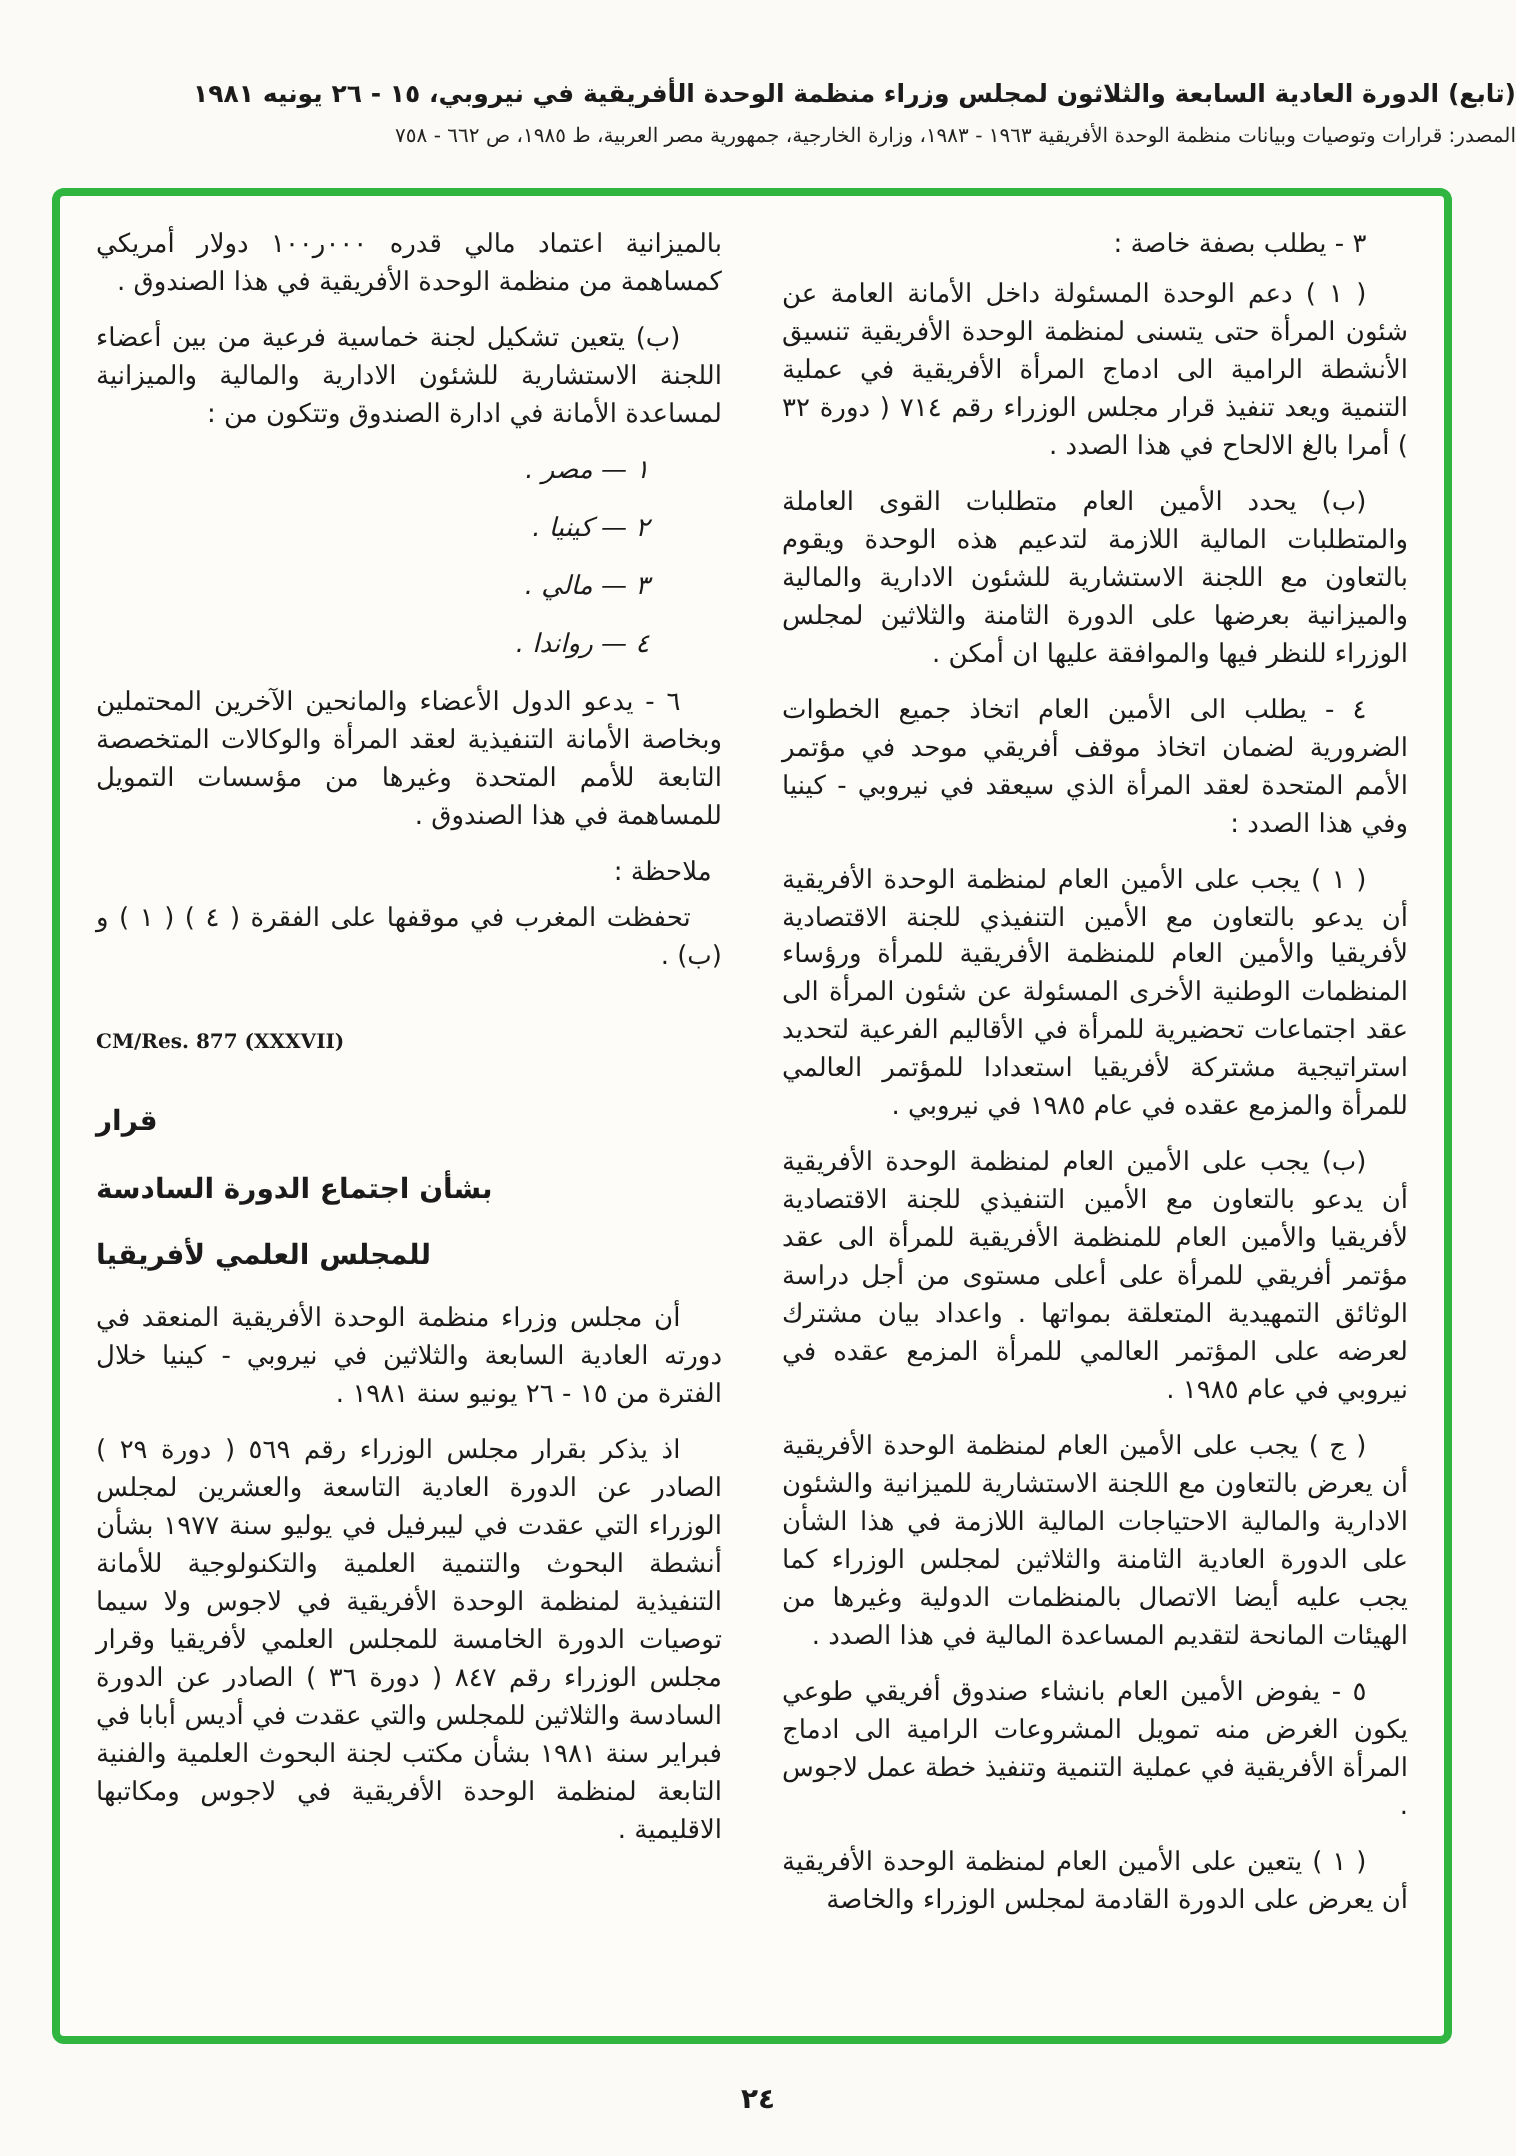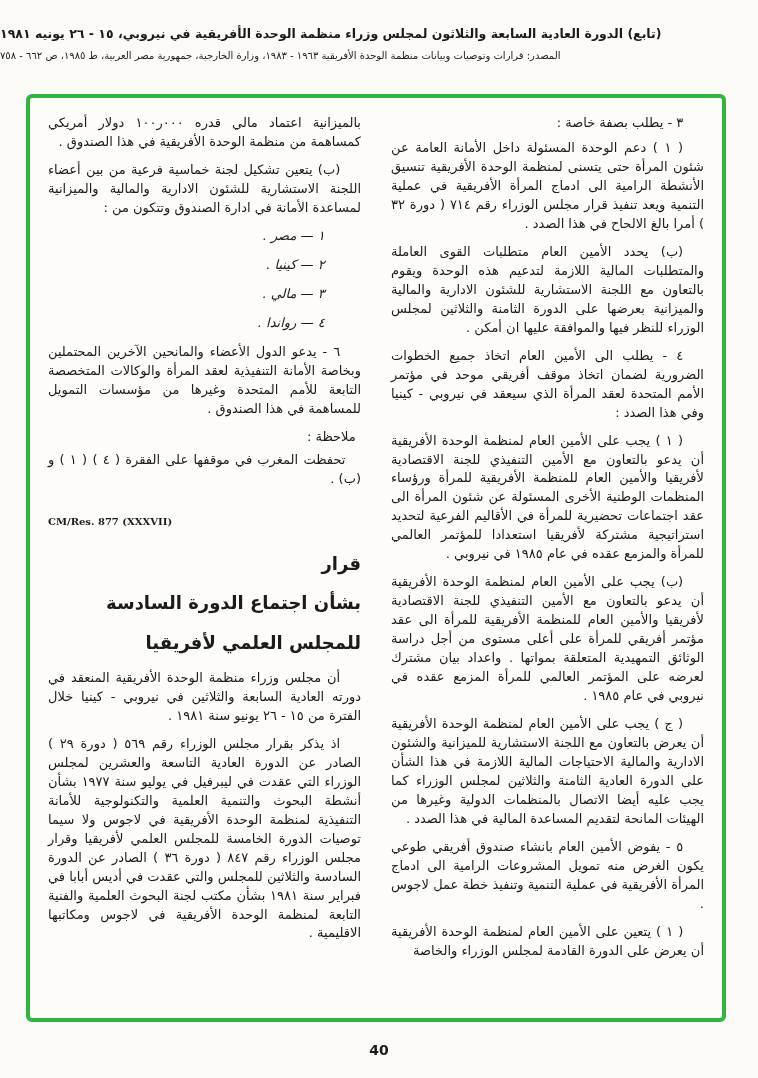--- a/index.html
+++ b/index.html
@@ -10,22 +10,22 @@
   .page{
     position:relative;
     width:758px;
     height:1078px;
     margin:0 auto;
     background:#fbfaf6;
     color:#1b1b1b;
     overflow:hidden;
   }
   .header{
-    text-align:left;
-    padding-top:26px;
+    text-align:right;
+    padding-top:39px;
     direction:rtl;
   }
   .header-title{
     font-size:12.5px;
     font-weight:bold;
     letter-spacing:.2px;
   }
   .header-source{
     font-size:10px;
     margin-top:9px;
@@ -80,23 +80,23 @@
   }
   .res-id{
     direction:ltr;
     text-align:left;
     font-weight:bold;
     font-size:10px;
     margin:10px 0 22px 0;
     font-family:"DejaVu Serif", serif;
   }
   .res-heading{
-    text-align:right;
+    text-align:left;
     font-weight:bold;
-    font-size:18px;
+    font-size:14px;
     margin:0 0 13px 0;
   }
   .res-heading.main{letter-spacing:6px;}
   .page-number{
     position:absolute;
     bottom:20px;
     left:0;
     width:100%;
     text-align:center;
     font-size:14px;
@@ -149,15 +149,15 @@
         <div class="res-heading">بشأن اجتماع الدورة السادسة</div>
         <div class="res-heading">للمجلس العلمي لأفريقيا</div>
 
         <p class="para">أن مجلس وزراء منظمة الوحدة الأفريقية المنعقد في دورته العادية السابعة والثلاثين في نيروبي - كينيا خلال الفترة من ١٥ - ٢٦ يونيو سنة ١٩٨١ .</p>
         <p class="para">اذ يذكر بقرار مجلس الوزراء رقم ٥٦٩ ( دورة ٢٩ ) الصادر عن الدورة العادية التاسعة والعشرين لمجلس الوزراء التي عقدت في ليبرفيل في يوليو سنة ١٩٧٧ بشأن أنشطة البحوث والتنمية العلمية والتكنولوجية للأمانة التنفيذية لمنظمة الوحدة الأفريقية في لاجوس ولا سيما توصيات الدورة الخامسة للمجلس العلمي لأفريقيا وقرار مجلس الوزراء رقم ٨٤٧ ( دورة ٣٦ ) الصادر عن الدورة السادسة والثلاثين للمجلس والتي عقدت في أديس أبابا في فبراير سنة ١٩٨١ بشأن مكتب لجنة البحوث العلمية والفنية التابعة لمنظمة الوحدة الأفريقية في لاجوس ومكاتبها الاقليمية .</p>
       </div>
 
     </div>
   </div>
 
-  <div class="page-number">40</div>
+  <div class="page-number">٢٤</div>
 
 </div>
 
 </body></html>

